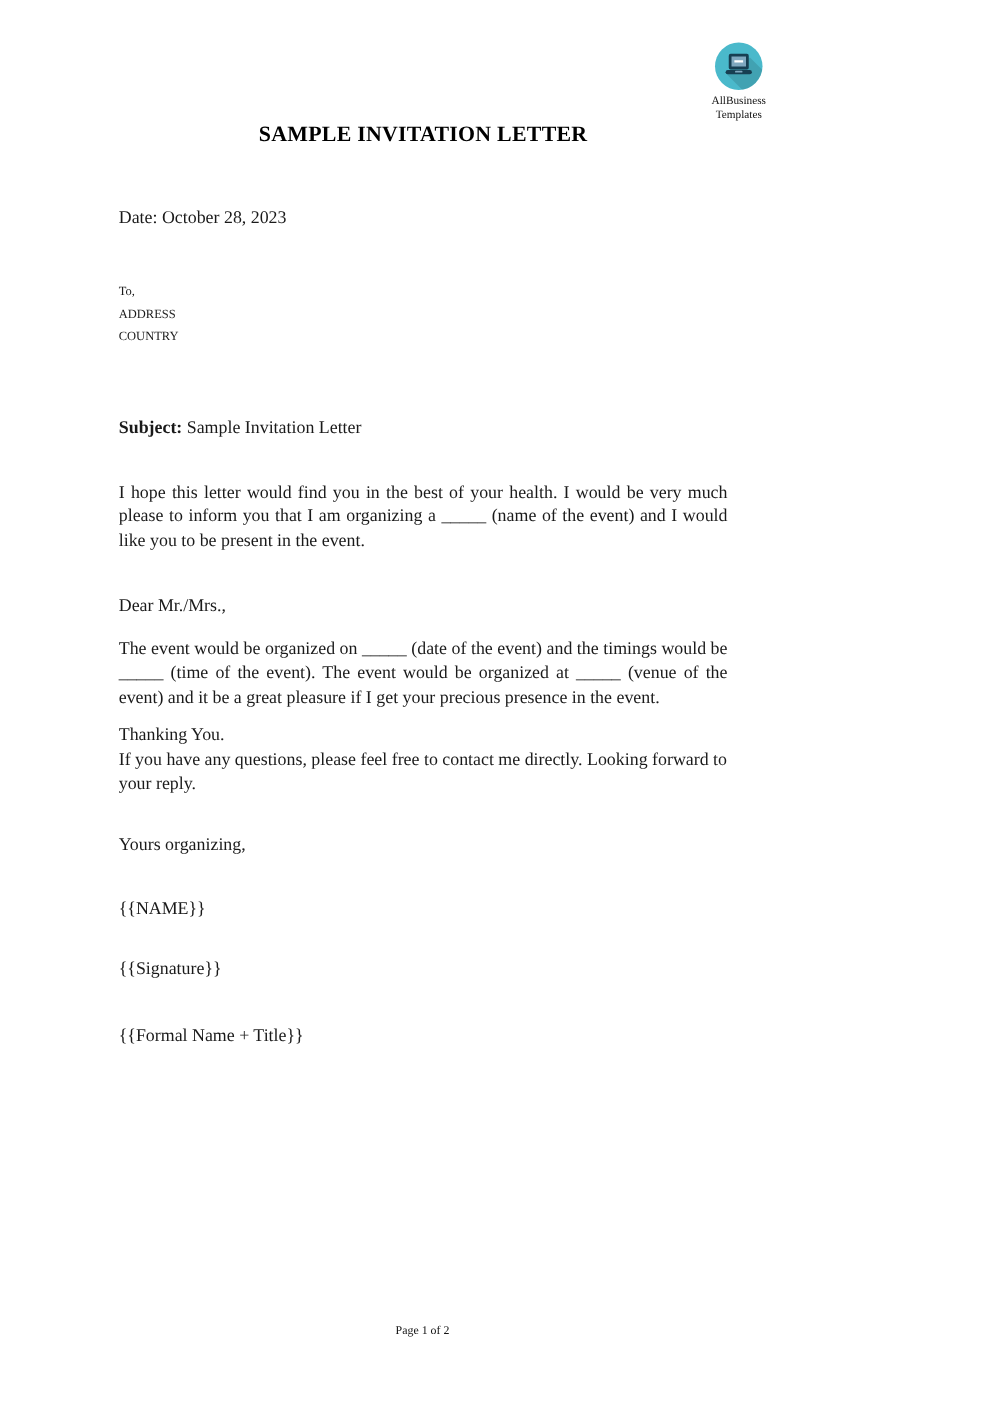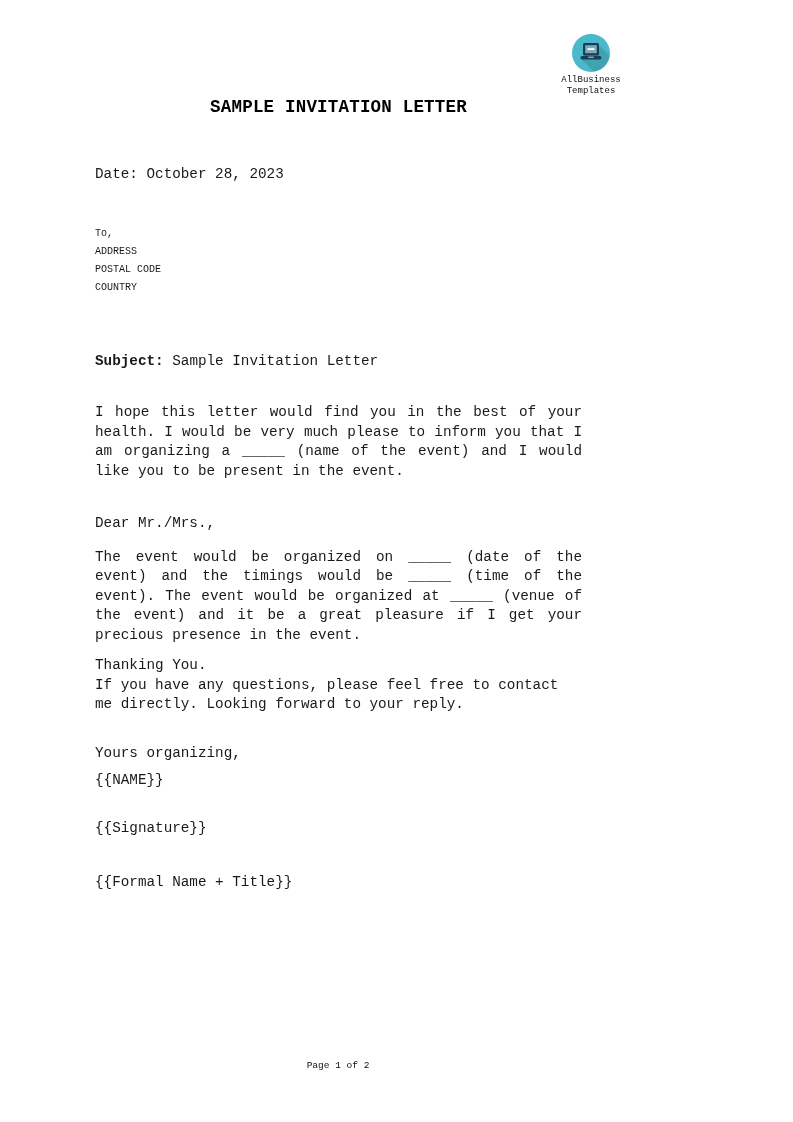--- a/index.html
+++ b/index.html
@@ -5,21 +5,21 @@
   html, body {
     margin: 0;
     padding: 0;
     background: #ffffff;
   }
   .page {
     position: relative;
     width: 676px;
     height: 1122px;
     background: #ffffff;
-    font-family: Liberation Mono, monospace;
+    font-family: Liberation Serif, serif;
     color: #1a1a1a;
     overflow: hidden;
     box-sizing: border-box;
     padding: 0 94px 0 95px;
   }
   
   .brand {
     position: absolute;
     top: 33px;
     right: 48px;
@@ -56,21 +56,21 @@
   .recipient   { margin-top: 40px; }
   .recipient div { font-size: 10px; line-height: 18.3px; }
   .subject-line { margin-top: 54px; }
   .subject-line .label { font-weight: bold; }
   .salutation  { margin-top: 33px; }
   .para-1      { margin-top: 32px; text-align: justify; }
   .para-2      { margin-top: 14px; text-align: justify; }
   .thanking    { margin-top: 11px; }
   .contact     { }
   .closing     { margin-top: 29px; }
-  .sig-name    { margin-top: 8px; }
+  .sig-name    { margin-top: 32px; }
   .sig-signature { margin-top: 28px; }
   .sig-formal  { margin-top: 35px; }
 
   .footer {
     position: absolute;
     left: 0;
     right: 0;
     top: 1060px;
     text-align: center;
     font-size: 9.5px;
@@ -105,21 +105,20 @@
     </div>
   </div>
 
   <h1 class="title">SAMPLE INVITATION LETTER</h1>
 
   <p class="body-text date-line">Date: October 28, 2023</p>
 
   <div class="recipient">
     <div>To,</div>
     <div>ADDRESS</div>
-    <div>POSTAL CODE</div>
     <div>COUNTRY</div>
   </div>
 
   <p class="body-text subject-line"><span class="label">Subject:</span><span> Sample Invitation Letter</span></p>
 
   <p class="body-text para-1">I hope this letter would find you in the best of your health. I would be very much please to inform you that I am organizing a _____ (name of the event) and I would like you to be present in the event.</p>
 
   <p class="body-text salutation">Dear Mr./Mrs.,</p>
 
   <p class="body-text para-2">The event would be organized on _____ (date of the event) and the timings would be _____ (time of the event). The event would be organized at _____ (venue of the event) and it be a great pleasure if I get your precious presence in the event.</p>

